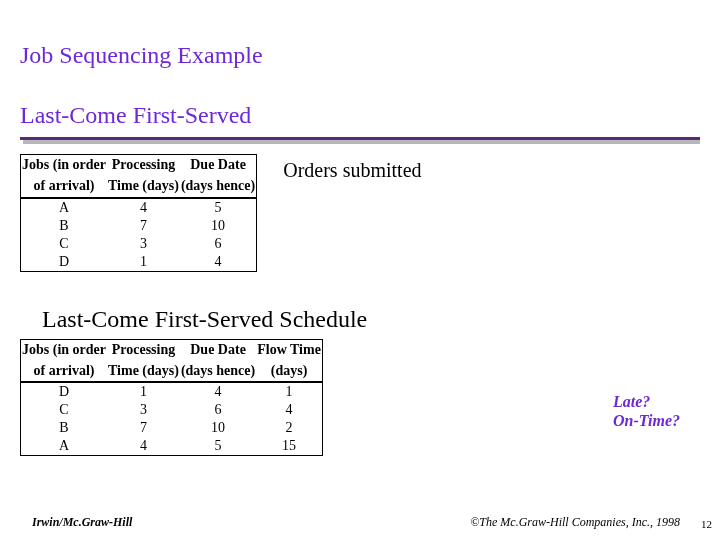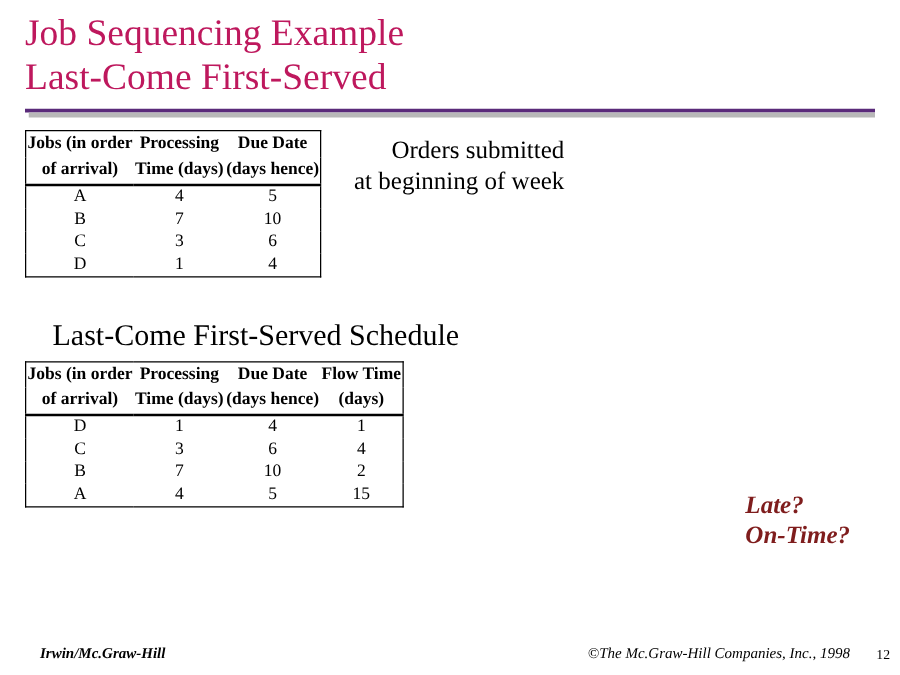--- a/index.html
+++ b/index.html
@@ -8,23 +8,24 @@
     height: 540px;
     background: #fff;
     font-family: "Times New Roman", Times, serif;
     color: #000;
     position: relative;
     overflow: hidden;
   }
   .slide { padding: 10px 20px 0 20px; }
   .title-block { margin-bottom: 8px; }
   .title-line {
-    font-size: 30px;
-    color: #be185d;
+    font-size: 24px;
+    color: #6d28d9;
     line-height: 1.15;
+    margin-top: 32px;
   }
   .purple-rule {
     height: 3px;
     background: #5a2a7a;
     margin: 4px 0 10px 0;
   }
   .grey-shadow {
     height: 4px;
     background: #b8b8b8;
     margin-top: -10px;
@@ -62,24 +63,24 @@
 
   .subhead {
     font-size: 24px;
     margin: 34px 0 6px 22px;
   }
 
   .late-box {
     position: absolute;
     right: 40px;
     top: 392px;
-    font-size: 20px;
+    font-size: 16px;
     font-style: italic;
     font-weight: bold;
-    color: #7f1d1d;
+    color: #6d28d9;
     line-height: 1.2;
   }
 
   .footer {
     position: absolute;
     bottom: 10px;
     left: 0;
     width: 720px;
     font-size: 12px;
   }
@@ -151,21 +152,20 @@
           <td>1</td>
           <td>4</td>
         </tr>
       </tbody>
         </table>
     </div>
 
     <div class="side-notes">
       <div class="note1">
         <div>Orders submitted</div>
-        <div>at beginning of week</div>
       </div>
     </div>
   </div>
 
   <div class="subhead">Last-Come First-Served Schedule</div>
 
   <div class="tbl-wrap">
     <table class="tbl">
       <tbody>
           <tr>

